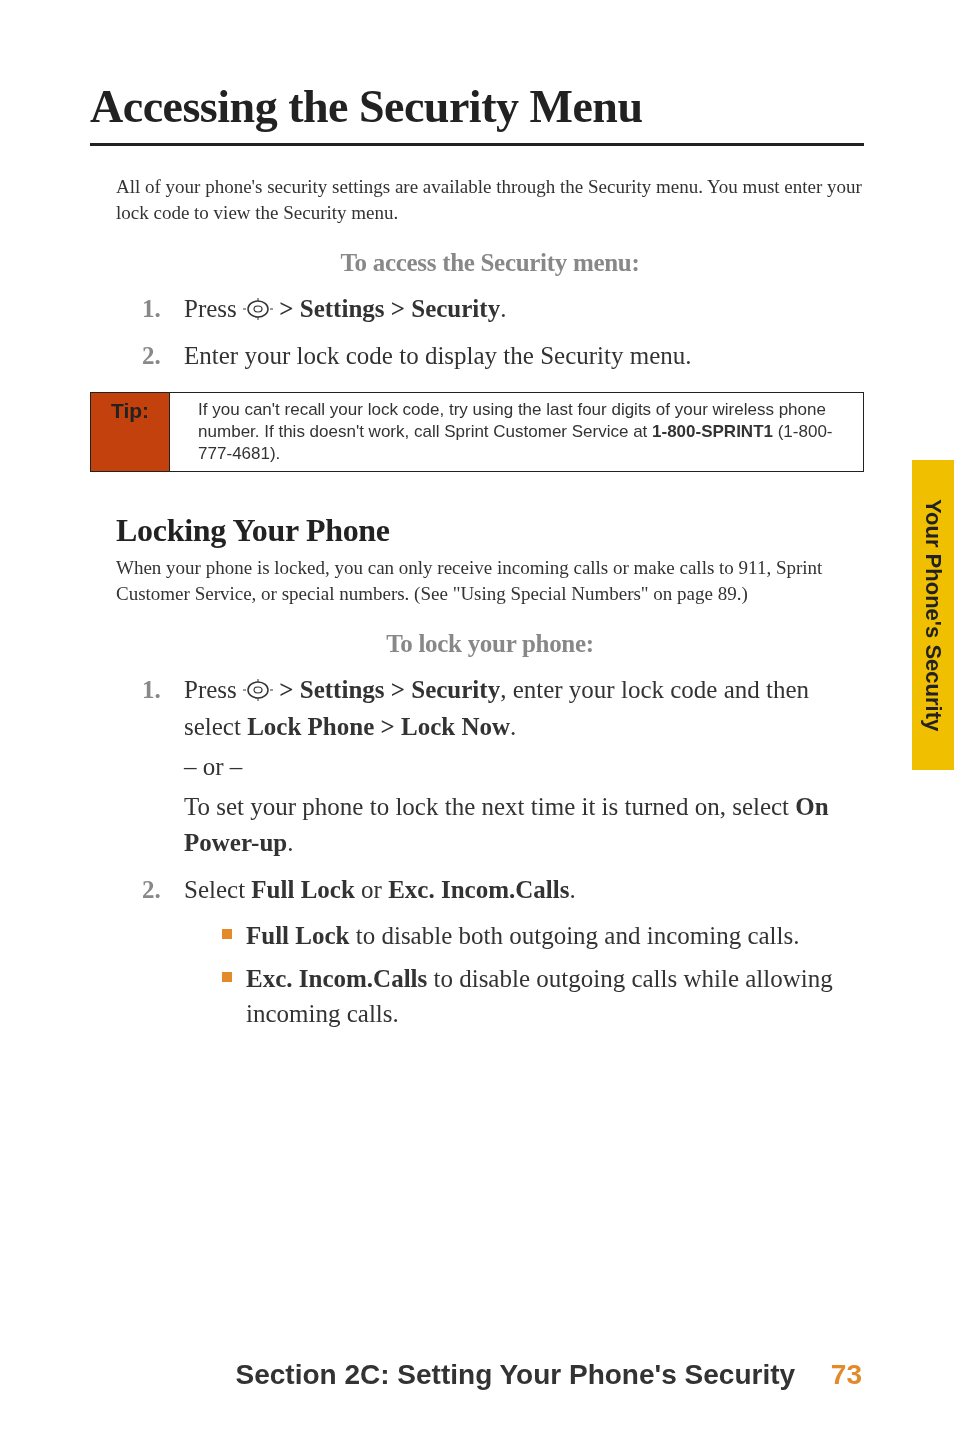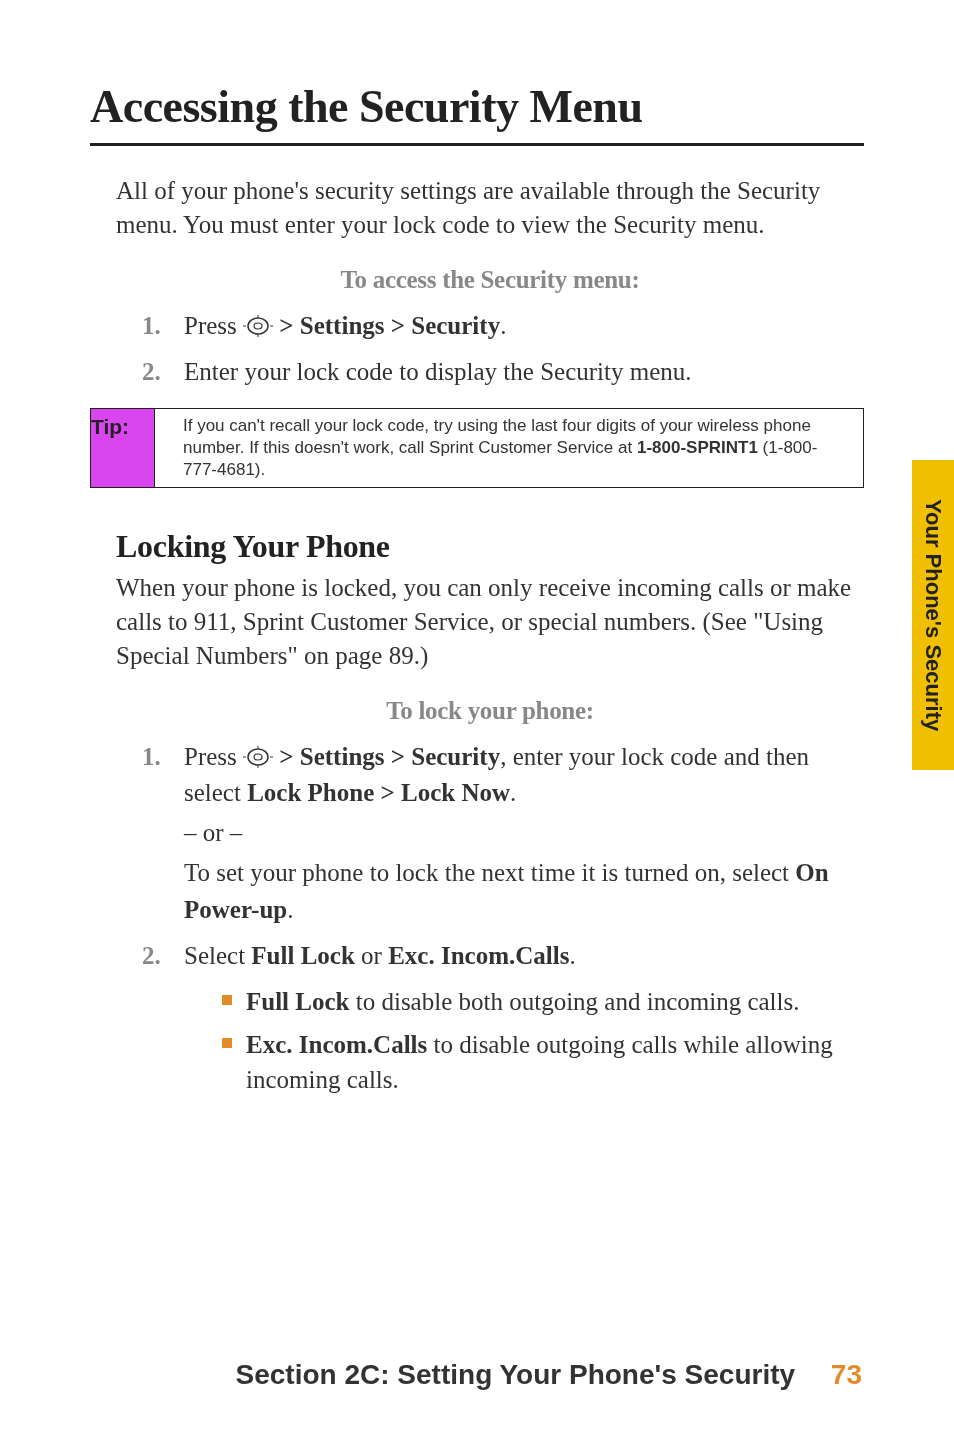--- a/index.html
+++ b/index.html
@@ -20,21 +20,21 @@
     }
     h1 {
       font-size: 46px;
       font-weight: 700;
       letter-spacing: -0.5px;
       border-bottom: 3px solid #222;
       padding-bottom: 10px;
       margin-bottom: 28px;
     }
     .intro {
-      font-size: 25px;
+      font-size: 19px;
       line-height: 1.35;
       margin-left: 26px;
       color: #333;
       margin-bottom: 24px;
     }
     .subhead-gray {
       font-size: 25px;
       font-weight: 700;
       color: #888;
       margin-left: 26px;
@@ -67,23 +67,23 @@
     .bold {
       font-weight: 700;
     }
     .tip-box {
       display: flex;
       border: 1px solid #222;
       margin: 12px 0 40px 0;
       font-family: Arial, Helvetica, sans-serif;
     }
     .tip-label {
-      background: #d946ef;
-      font-weight: 700;
-      padding: 6px 0;
+      background: #c2410c;
+      font-weight: 700;
+      padding: 6px 20px;
       font-size: 21px;
       border-right: 1px solid #222;
       flex-shrink: 0;
       min-width: 64px;
     }
     .tip-text {
       padding: 6px 28px;
       font-size: 17px;
       line-height: 1.3;
       color: #333;

